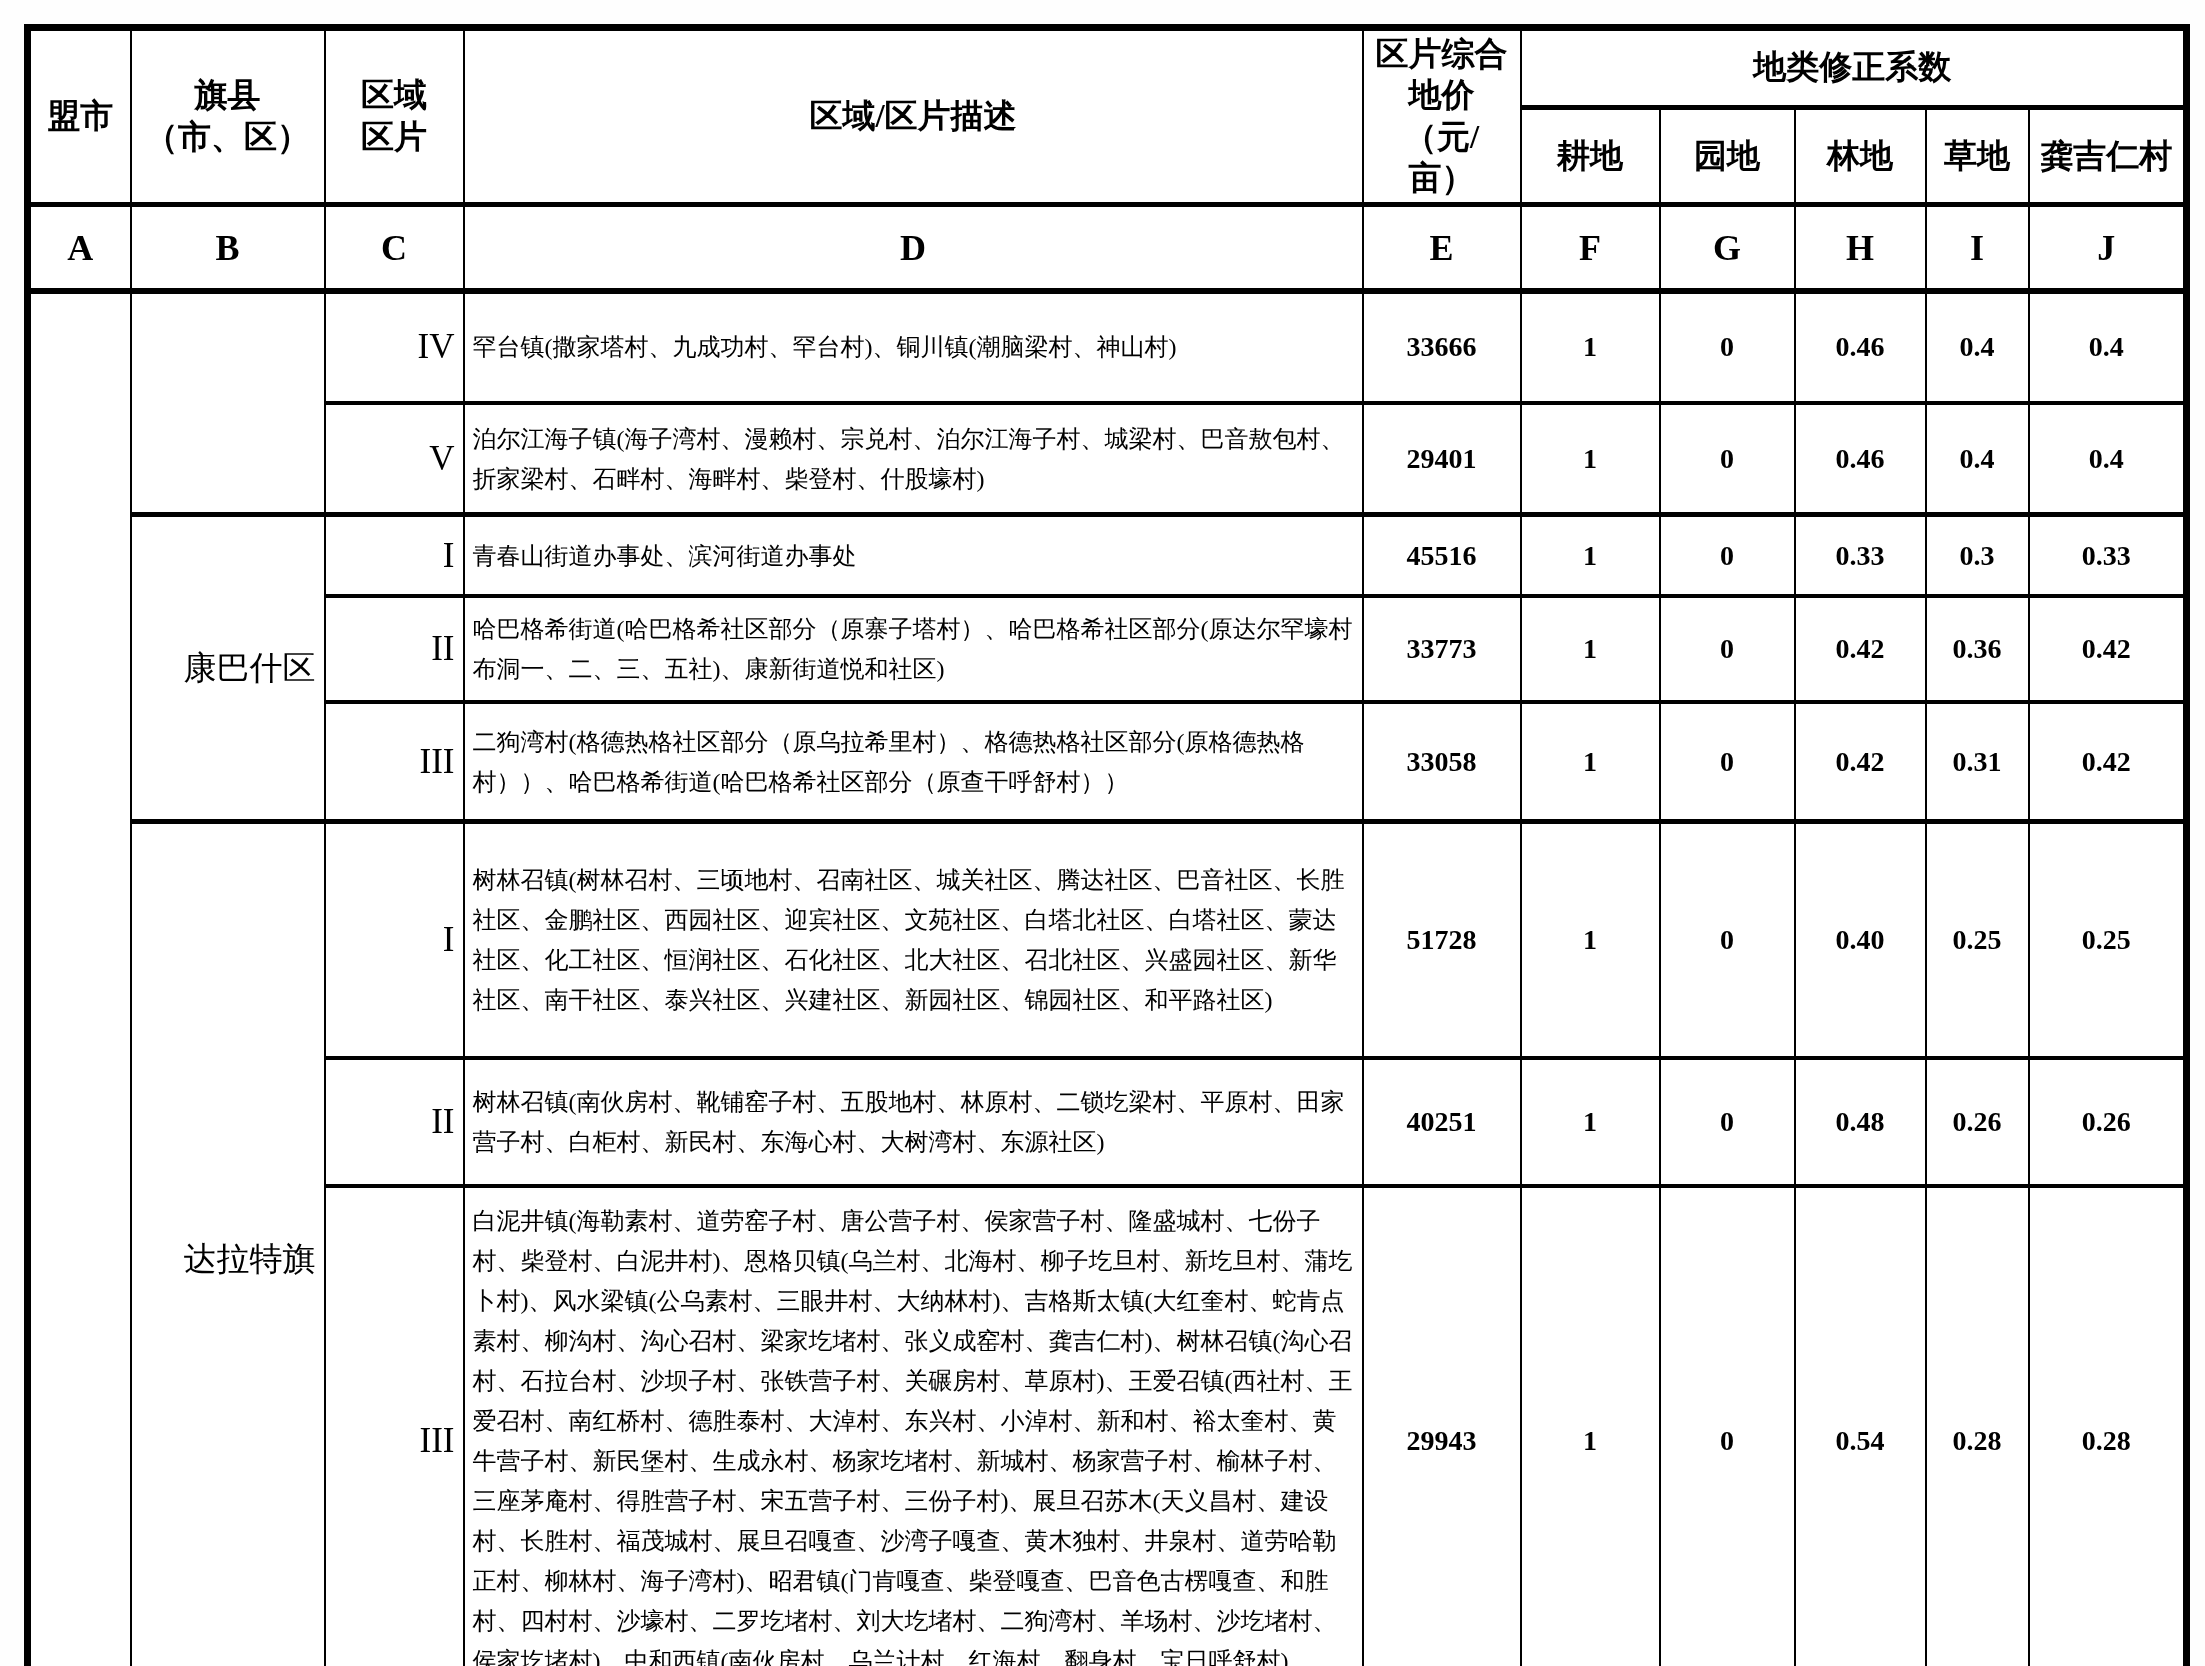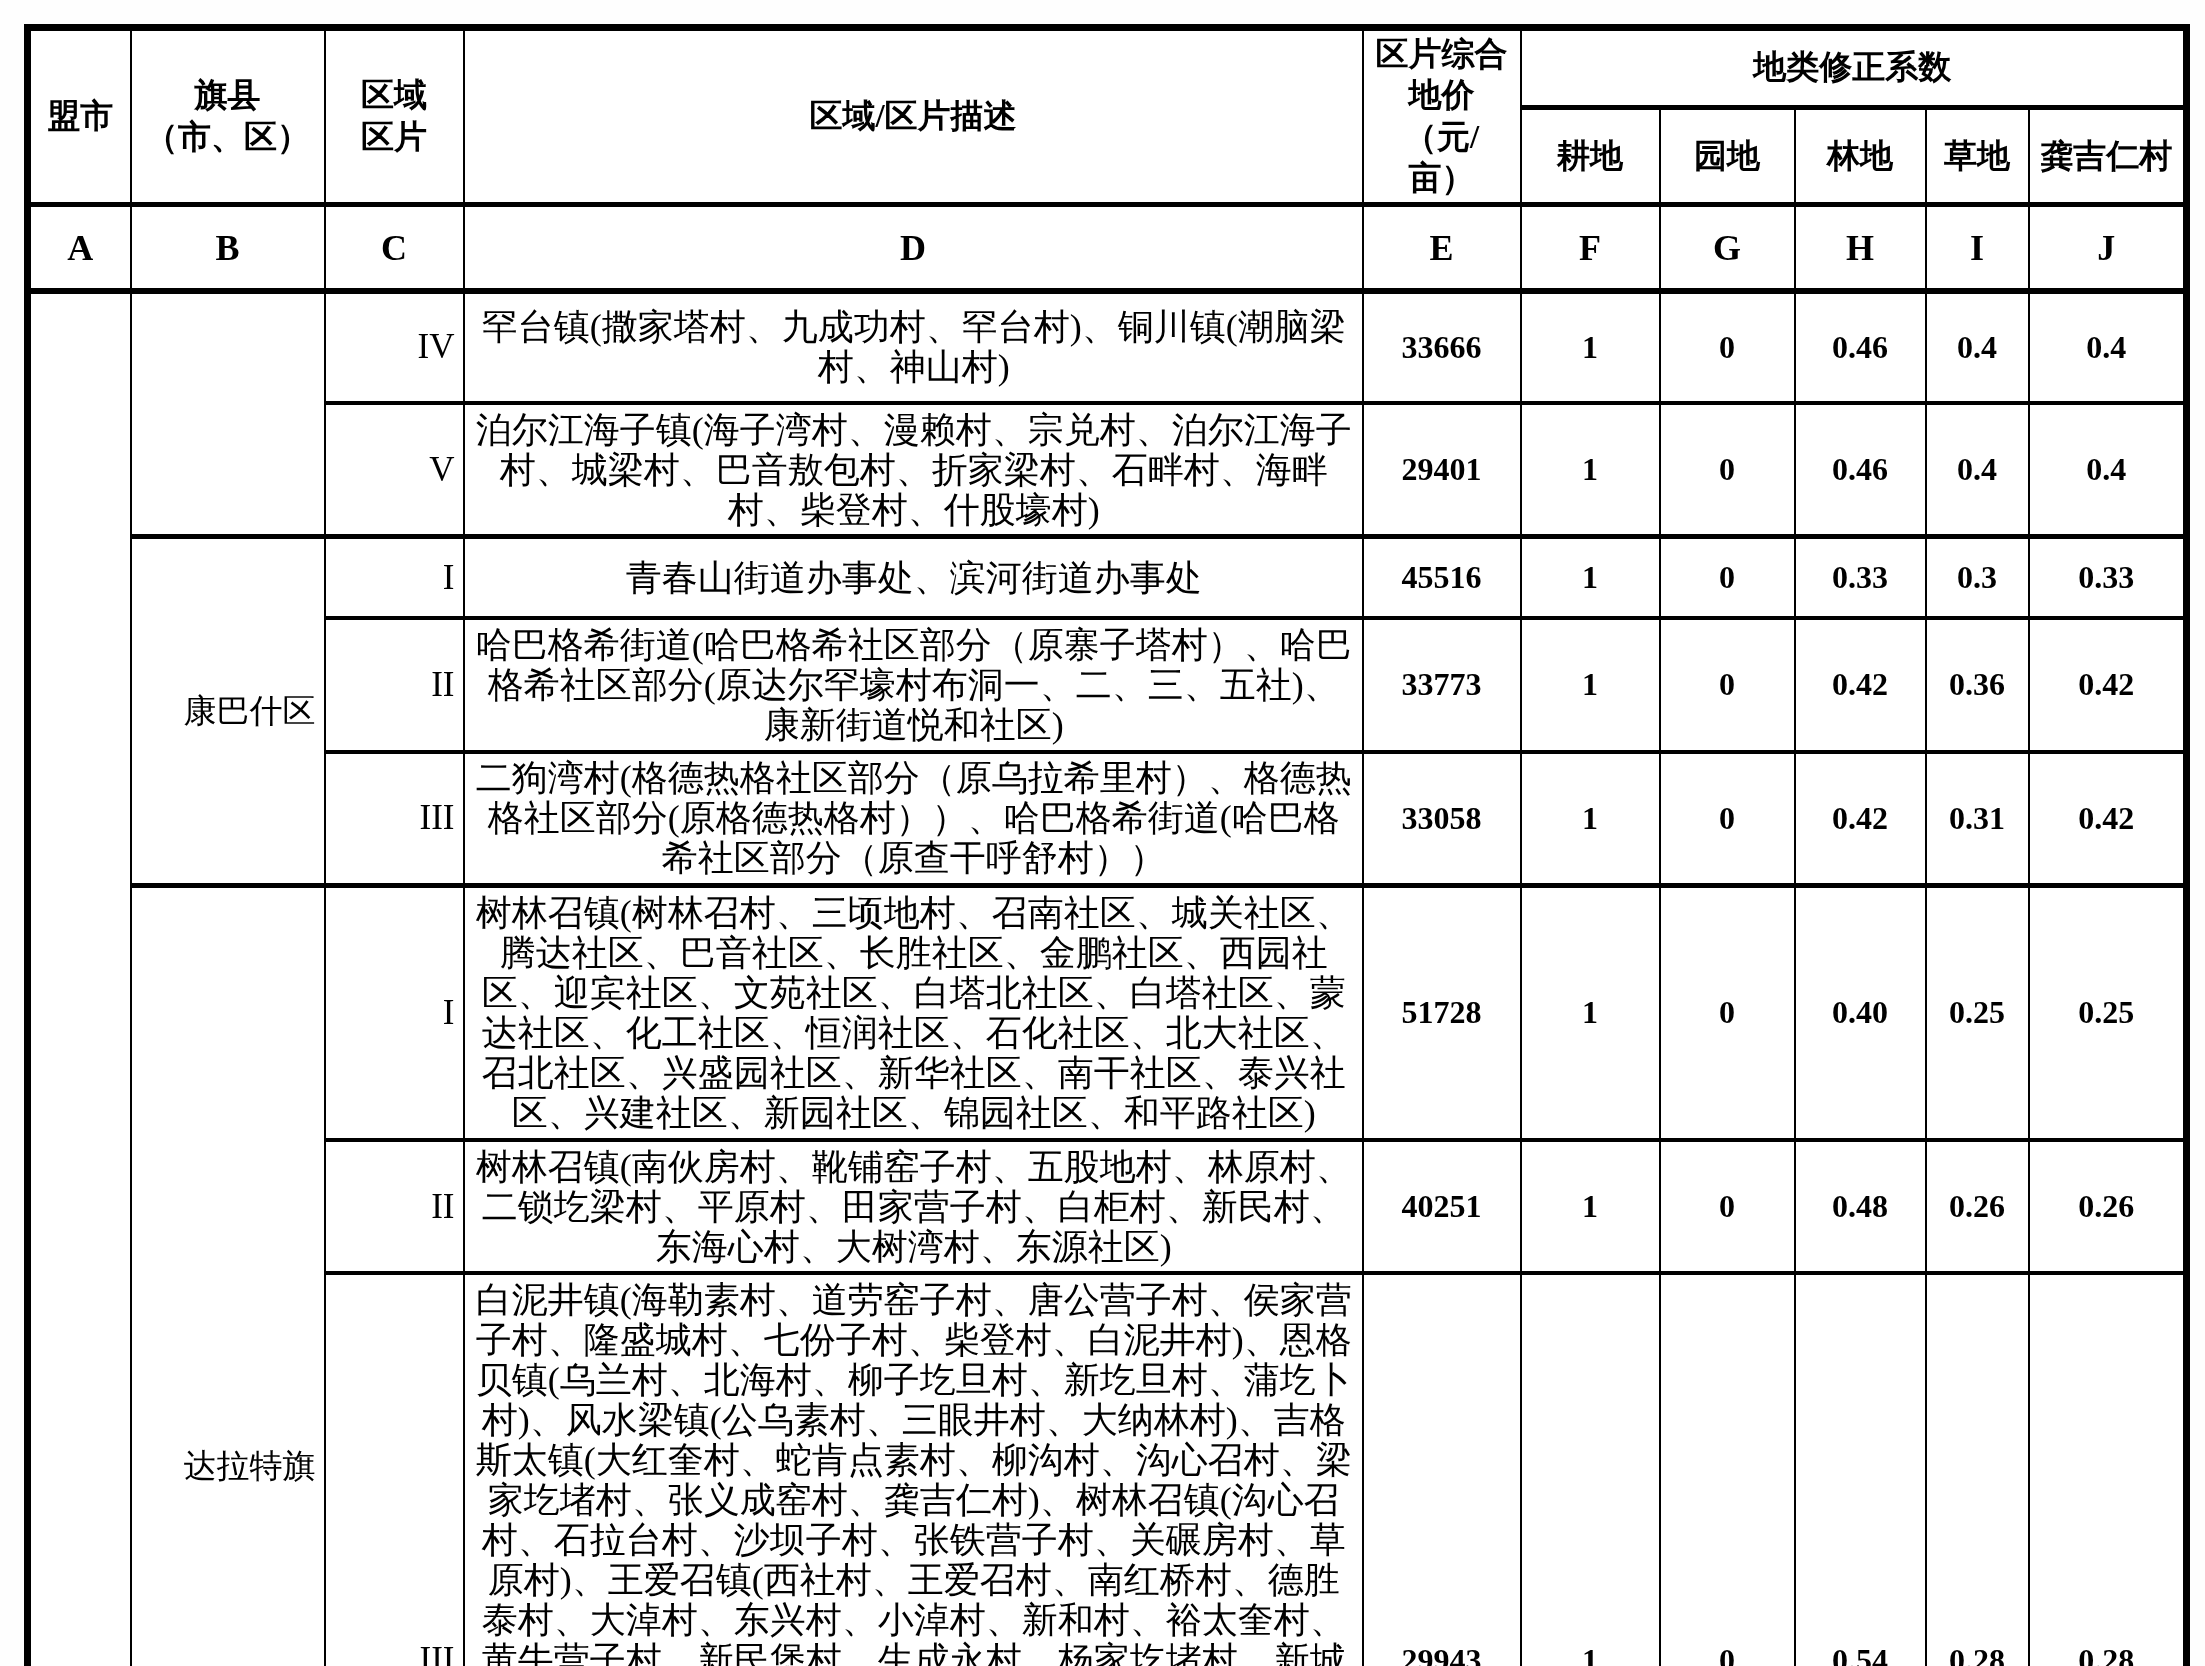--- a/index.html
+++ b/index.html
@@ -46,28 +46,28 @@
     font-weight: bold;
     border-bottom-width: 6.3px;
     height: 86px;
   }
   thead tr.toplabels th { border-bottom-width: 5.5px; }
   td.zone {
     font-size: 35px;
     text-align: right;
   }
   td.desc {
-    font-size: 36px;
+    font-size: 24px;
     line-height: 40px;
-    text-align: center;
+    text-align: left;
     padding: 4.8px 6.3px 4.8px 8px;
     letter-spacing: 0px;
   }
   td.num {
-    font-size: 32px;
+    font-size: 28px;
     text-align: center;
     font-weight: bold;
   }
   td.county {
     font-size: 33px;
     text-align: right;
   }
   td.groupsep { border-top-width: 5.5px; }
 </style>
 </head>

